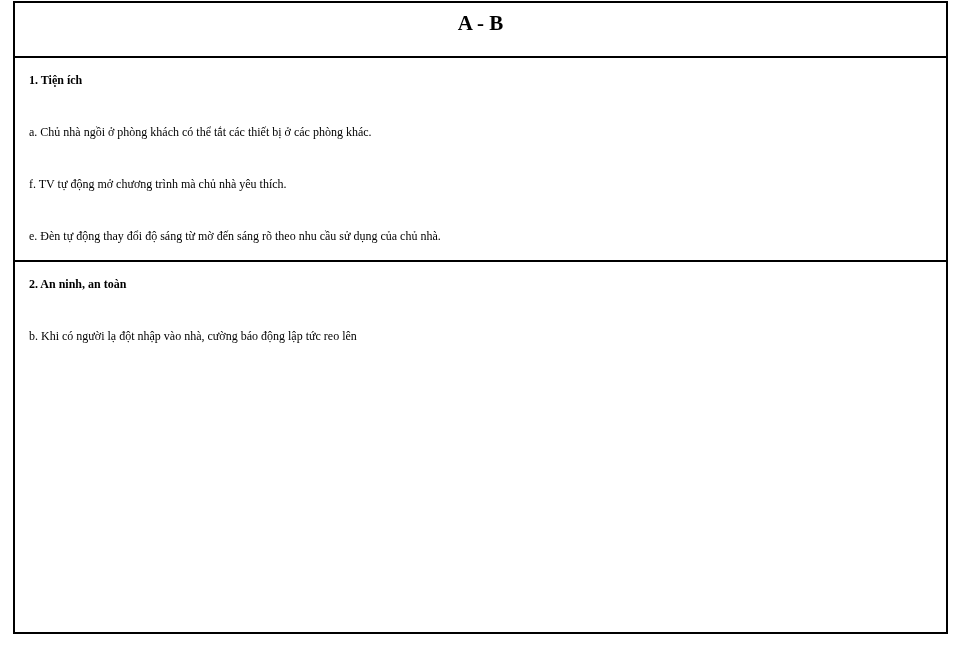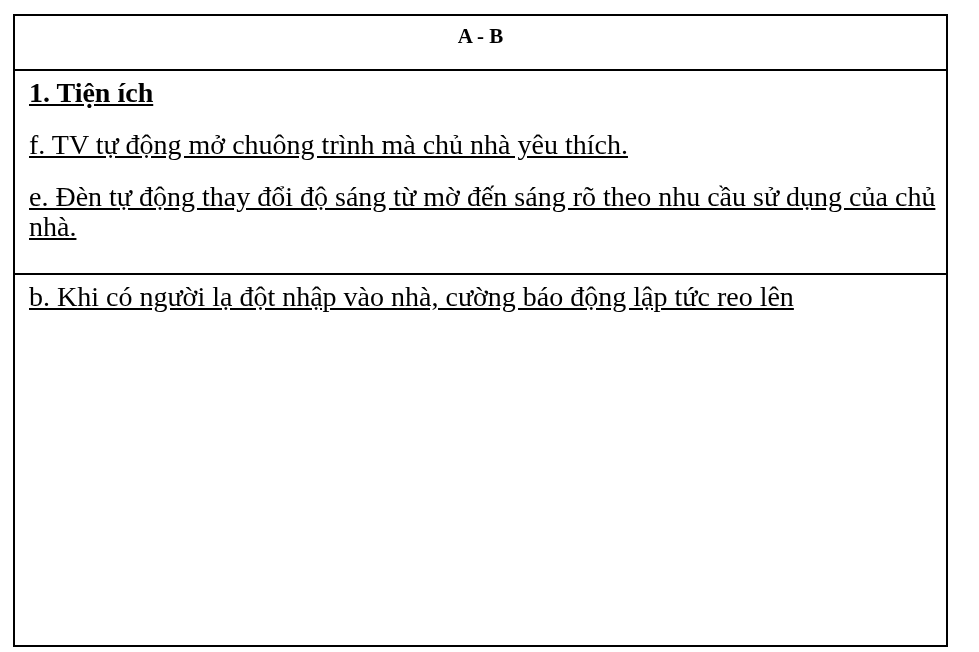--- a/index.html
+++ b/index.html
@@ -14,21 +14,21 @@
   .page {
     position: relative;
     width: 979px;
     height: 652px;
     background: #ffffff;
     overflow: hidden;
   }
   .match-table {
     position: absolute;
     left: 13px;
-    top: 14px;
+    top: 1px;
     width: 935px;
     min-height: 633px;
     box-sizing: border-box;
     border: 2px solid #000000;
     background: #ffffff;
   }
   .row {
     box-sizing: border-box;
     border-top: 2px solid #000000;
     padding: 7px 10px 6px 14px;
@@ -44,46 +44,47 @@
   .header-label {
     font-weight: bold;
     font-size: 21px;
     line-height: 30px;
   }
   .row.section-1 { min-height: 204px; }
   .row.section-2 { min-height: 188px; }
   .row.section-3 { min-height: 184px; }
   .match-table p {
     margin: 0 0 22px 0;
-    font-size: 28px;
+    font-size: 12px;
     line-height: 30px;
-    text-decoration: underline;
   }
   .match-table p:last-child {
     margin-bottom: 0;
   }
   .section-title {
     font-weight: bold;
   }
 </style>
 </head>
 <body>
 
 <div class="page">
   <div class="match-table">
 
     <div class="row header-row">
       <div class="header-label">A - B</div>
     </div>
 
     <div class="row section-1">
       <p class="section-title">1. Tiện ích</p>
-      <p class="match-item">f. TV tự động mở chuông trình mà chủ nhà yêu thích.</p>
+      <p class="match-item">a. Chủ nhà ngồi ở phòng khách có thể tắt các thiết bị ở các phòng khác.</p>
+      <p class="match-item">f. TV tự động mở chương trình mà chủ nhà yêu thích.</p>
       <p class="match-item">e. Đèn tự động thay đổi độ sáng từ mờ đến sáng rõ theo nhu cầu sử dụng của chủ nhà.</p>
     </div>
 
     <div class="row section-2">
+      <p class="section-title">2. An ninh, an toàn</p>
       <p class="match-item">b. Khi có người lạ đột nhập vào nhà, cường báo động lập tức reo lên</p>
     </div>
 
 
   </div>
 </div>
 
 </body></html>

